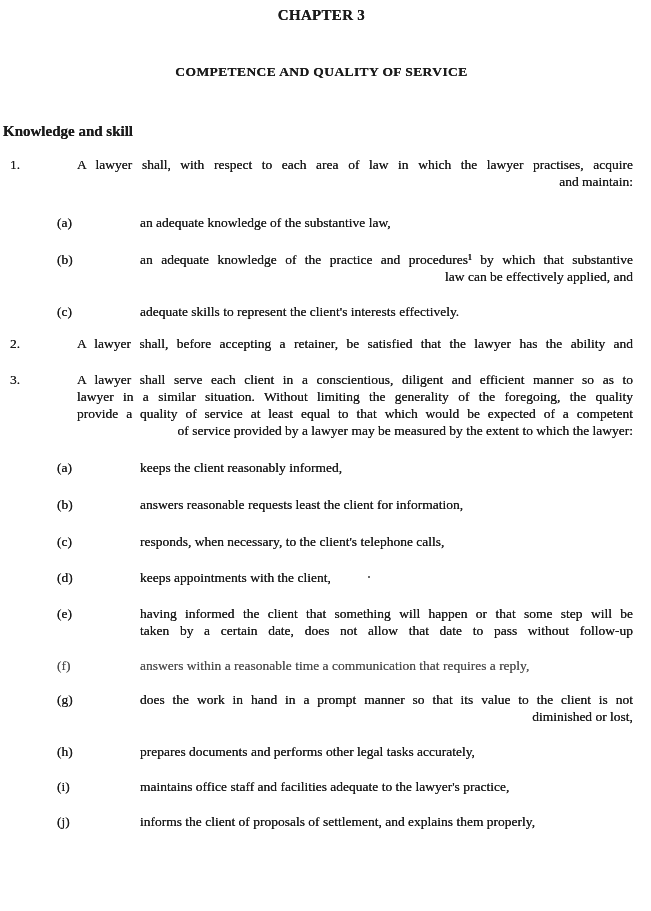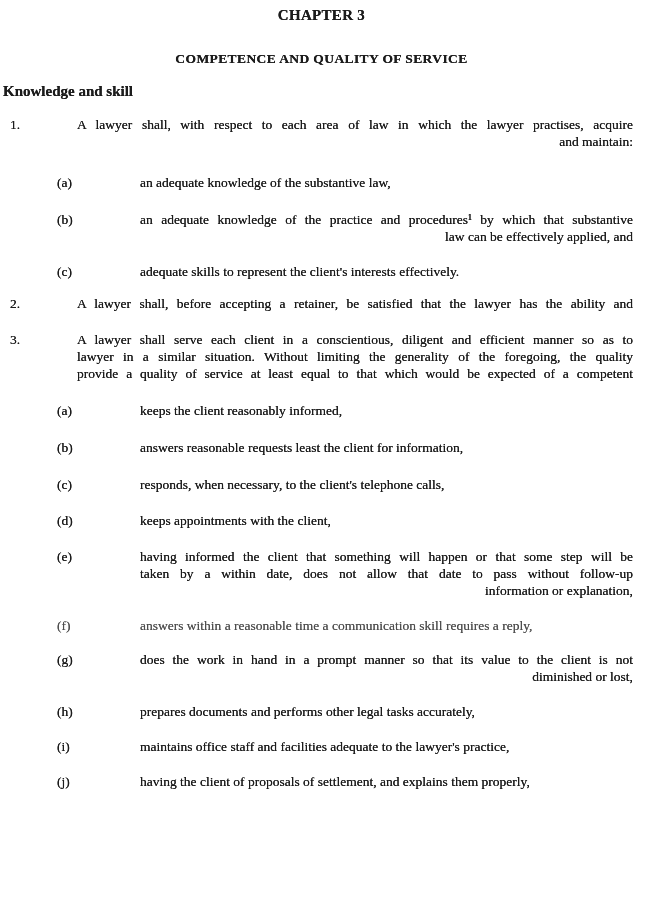--- a/index.html
+++ b/index.html
@@ -22,28 +22,28 @@
     text-shadow: 0 0 0.25px currentColor; 
   }
   .center { text-align: center; }
   .chapter {
     font-weight: bold;
     font-size: 15px;
     line-height: 18px;
     letter-spacing: 0.3px;
   }
   .doc-title {
-    margin-top: 26px;
+    margin-top: 39px;
     font-weight: bold;
     font-size: 13.5px;
     line-height: 17px;
     letter-spacing: 0.4px;
   }
   .section-heading {
-    margin-top: 15px;
+    margin-top: 42px;
     margin-left: -7px;
     font-weight: bold;
     font-size: 15px;
     line-height: 18px;
   }
   .item {
     display: flex;
     align-items: flex-start;
   }
   .num { width: 35px; flex: 0 0 35px; }
@@ -131,20 +131,21 @@
     </div>
   </div>
 
 
   <div class="item mt-item3">
     <div class="num">3.</div>
     <div class="body">
       <div class="jline">A lawyer shall serve each client in a conscientious, diligent and efficient manner so as to</div>
       <div class="jline">lawyer in a similar situation. Without limiting the generality of the foregoing, the quality</div>
       <div class="jline">provide a quality of service at least equal to that which would be expected of a competent</div>
+      <div class="lline">of service provided by a lawyer may be measured by the extent to which the lawyer:</div>
     </div>
   </div>
 
   <div class="sub mt-3a">
     <div class="letter">(a)</div>
     <div class="body">keeps the client reasonably informed,</div>
   </div>
 
   <div class="sub mt-3b">
     <div class="letter">(b)</div>
@@ -158,28 +159,27 @@
 
   <div class="sub mt-3d">
     <div class="letter">(d)</div>
     <div class="body">keeps appointments with the client,</div>
   </div>
 
   <div class="sub mt-3e">
     <div class="letter">(e)</div>
     <div class="body">
       <div class="jline">having informed the client that something will happen or that some step will be</div>
-      <div class="jline">taken by a within date, does not allow that date to pass without follow-up</div>
-      <div class="lline">information or explanation,</div>
+      <div class="jline">taken by a certain date, does not allow that date to pass without follow-up</div>
     </div>
   </div>
 
   <div class="sub mt-3f faded">
     <div class="letter">(f)</div>
-    <div class="body">answers within a reasonable time a communication skill requires a reply,</div>
+    <div class="body">answers within a reasonable time a communication that requires a reply,</div>
   </div>
 
   <div class="sub mt-3g">
     <div class="letter">(g)</div>
     <div class="body">
       <div class="jline">does the work in hand in a prompt manner so that its value to the client is not</div>
       <div class="lline">diminished or lost,</div>
     </div>
   </div>
 
@@ -188,18 +188,18 @@
     <div class="body">prepares documents and performs other legal tasks accurately,</div>
   </div>
 
   <div class="sub mt-3i">
     <div class="letter">(i)</div>
     <div class="body">maintains office staff and facilities adequate to the lawyer's practice,</div>
   </div>
 
   <div class="sub mt-3j">
     <div class="letter">(j)</div>
-    <div class="body">having the client of proposals of settlement, and explains them properly,</div>
+    <div class="body">informs the client of proposals of settlement, and explains them properly,</div>
   </div>
 
   <div class="artifact-dot" style="left:368px; top:576px;"></div>
 
 </div>
 
 </body></html>

